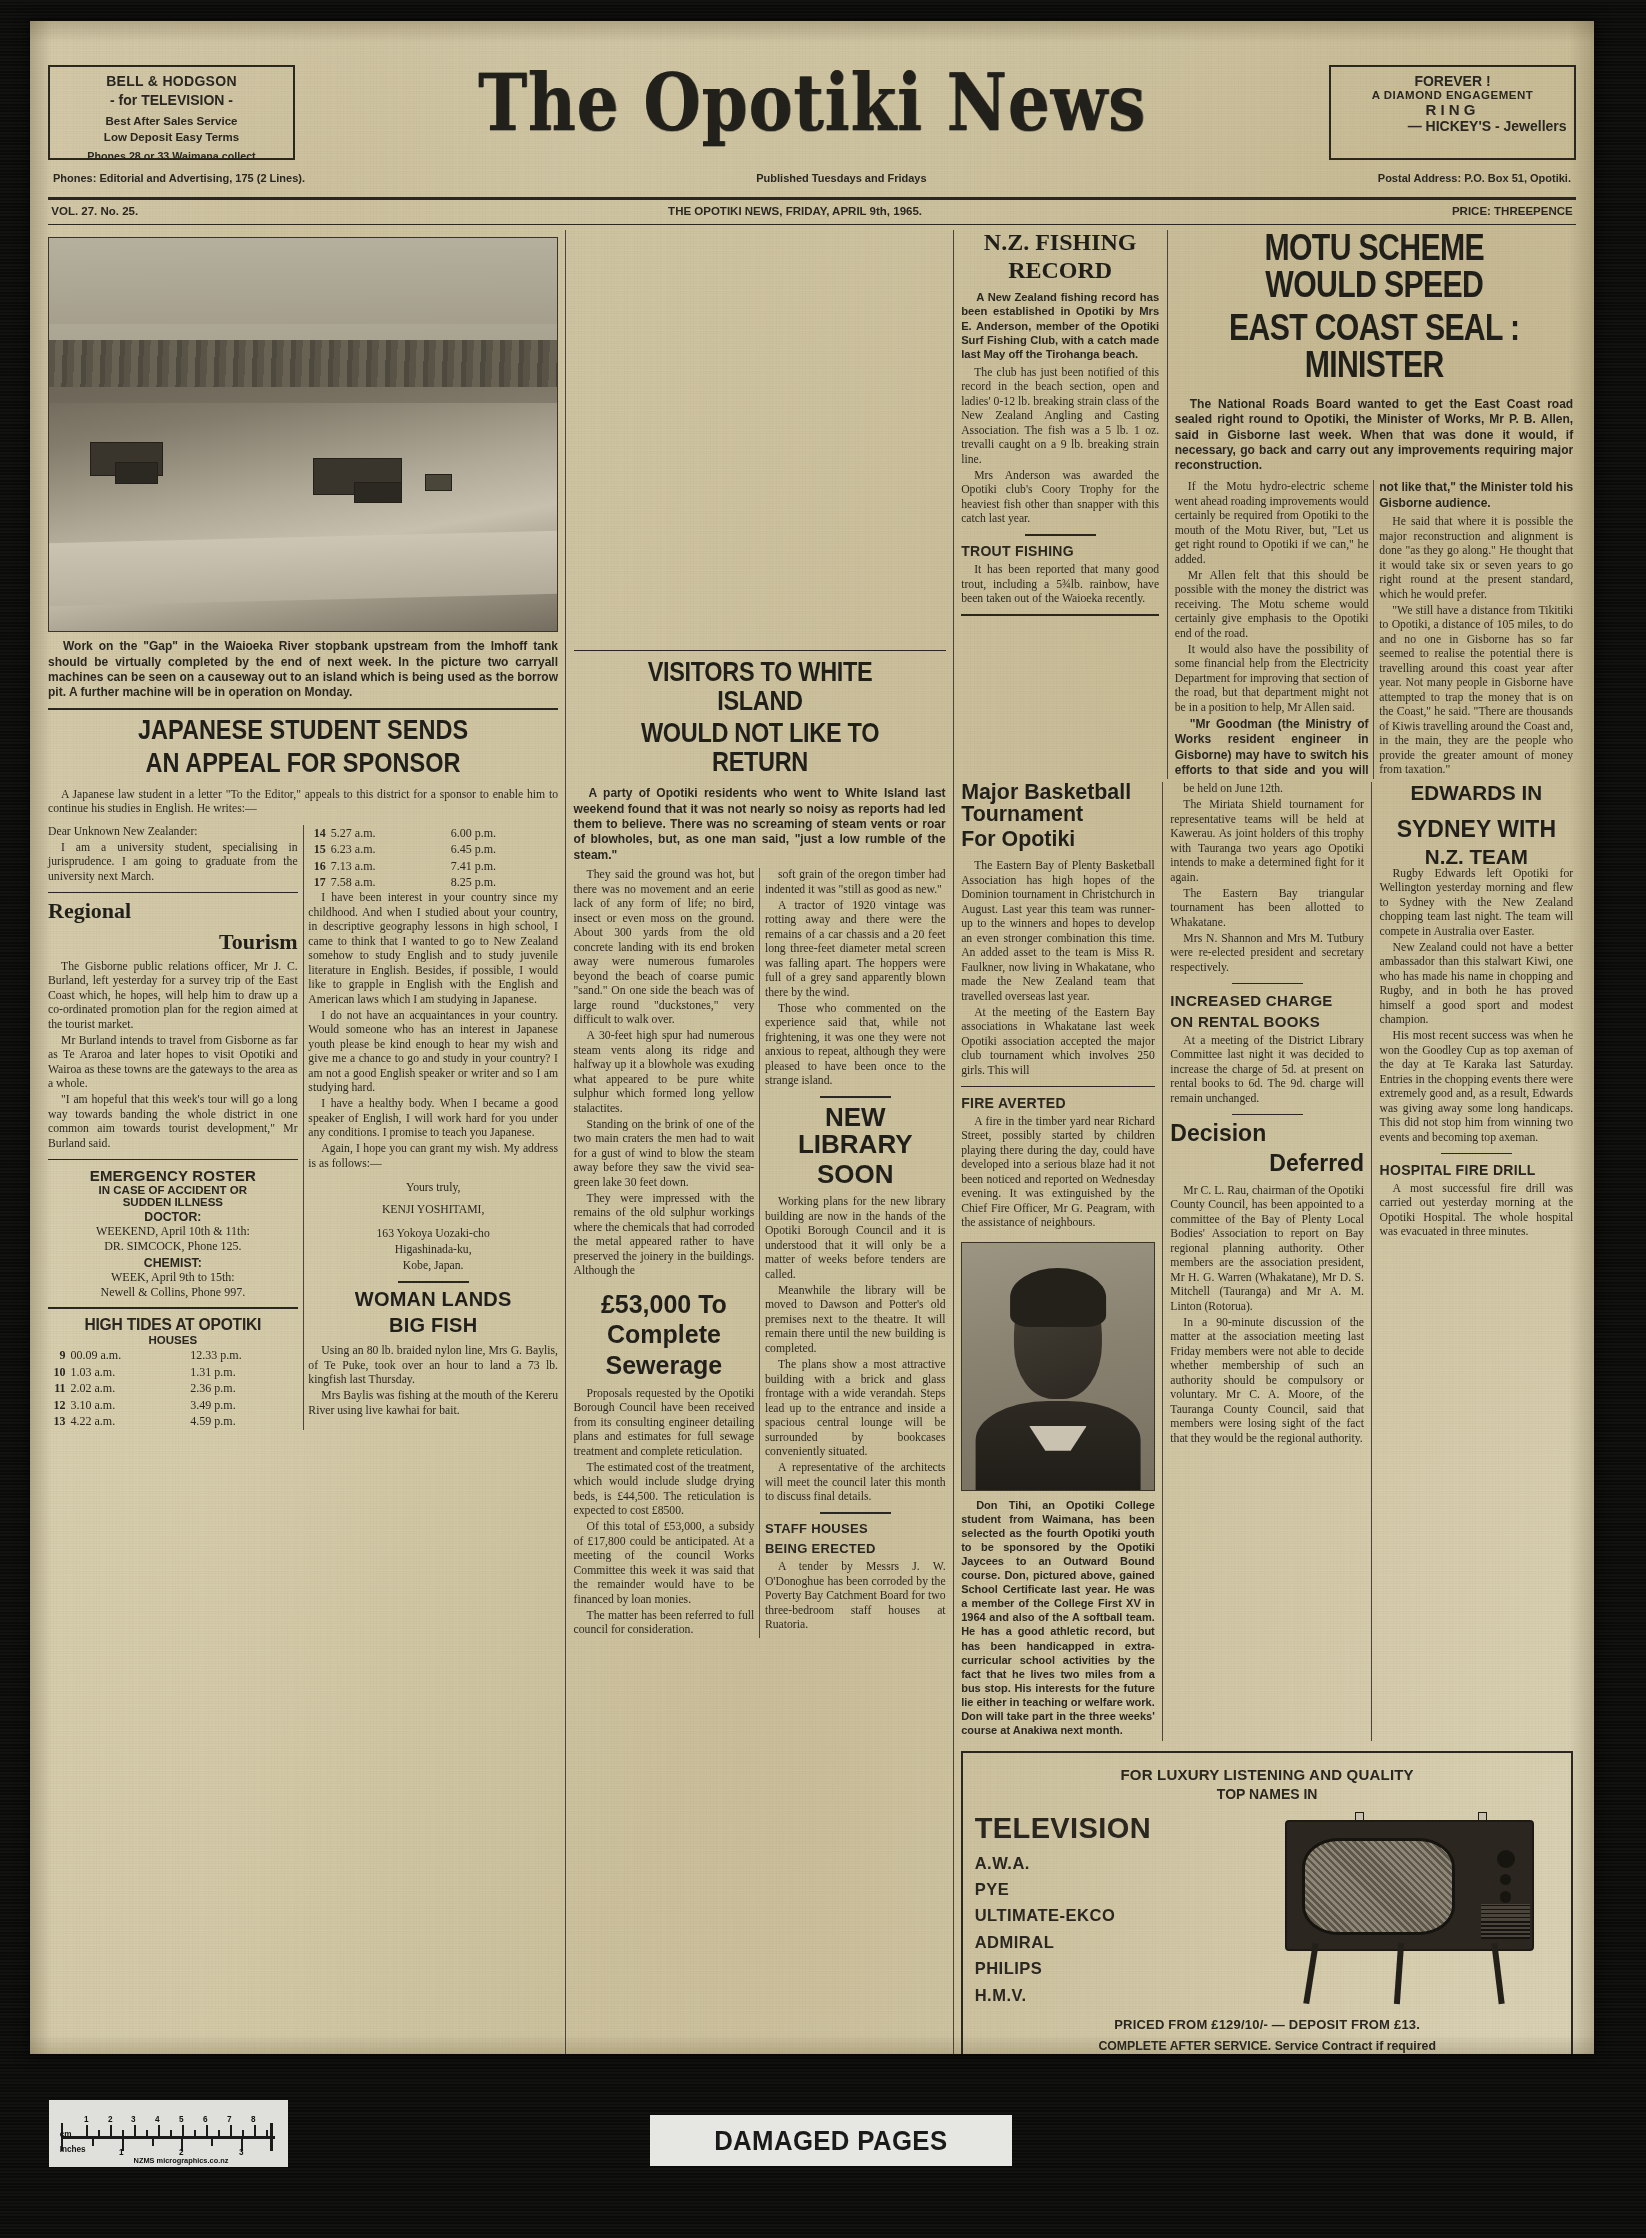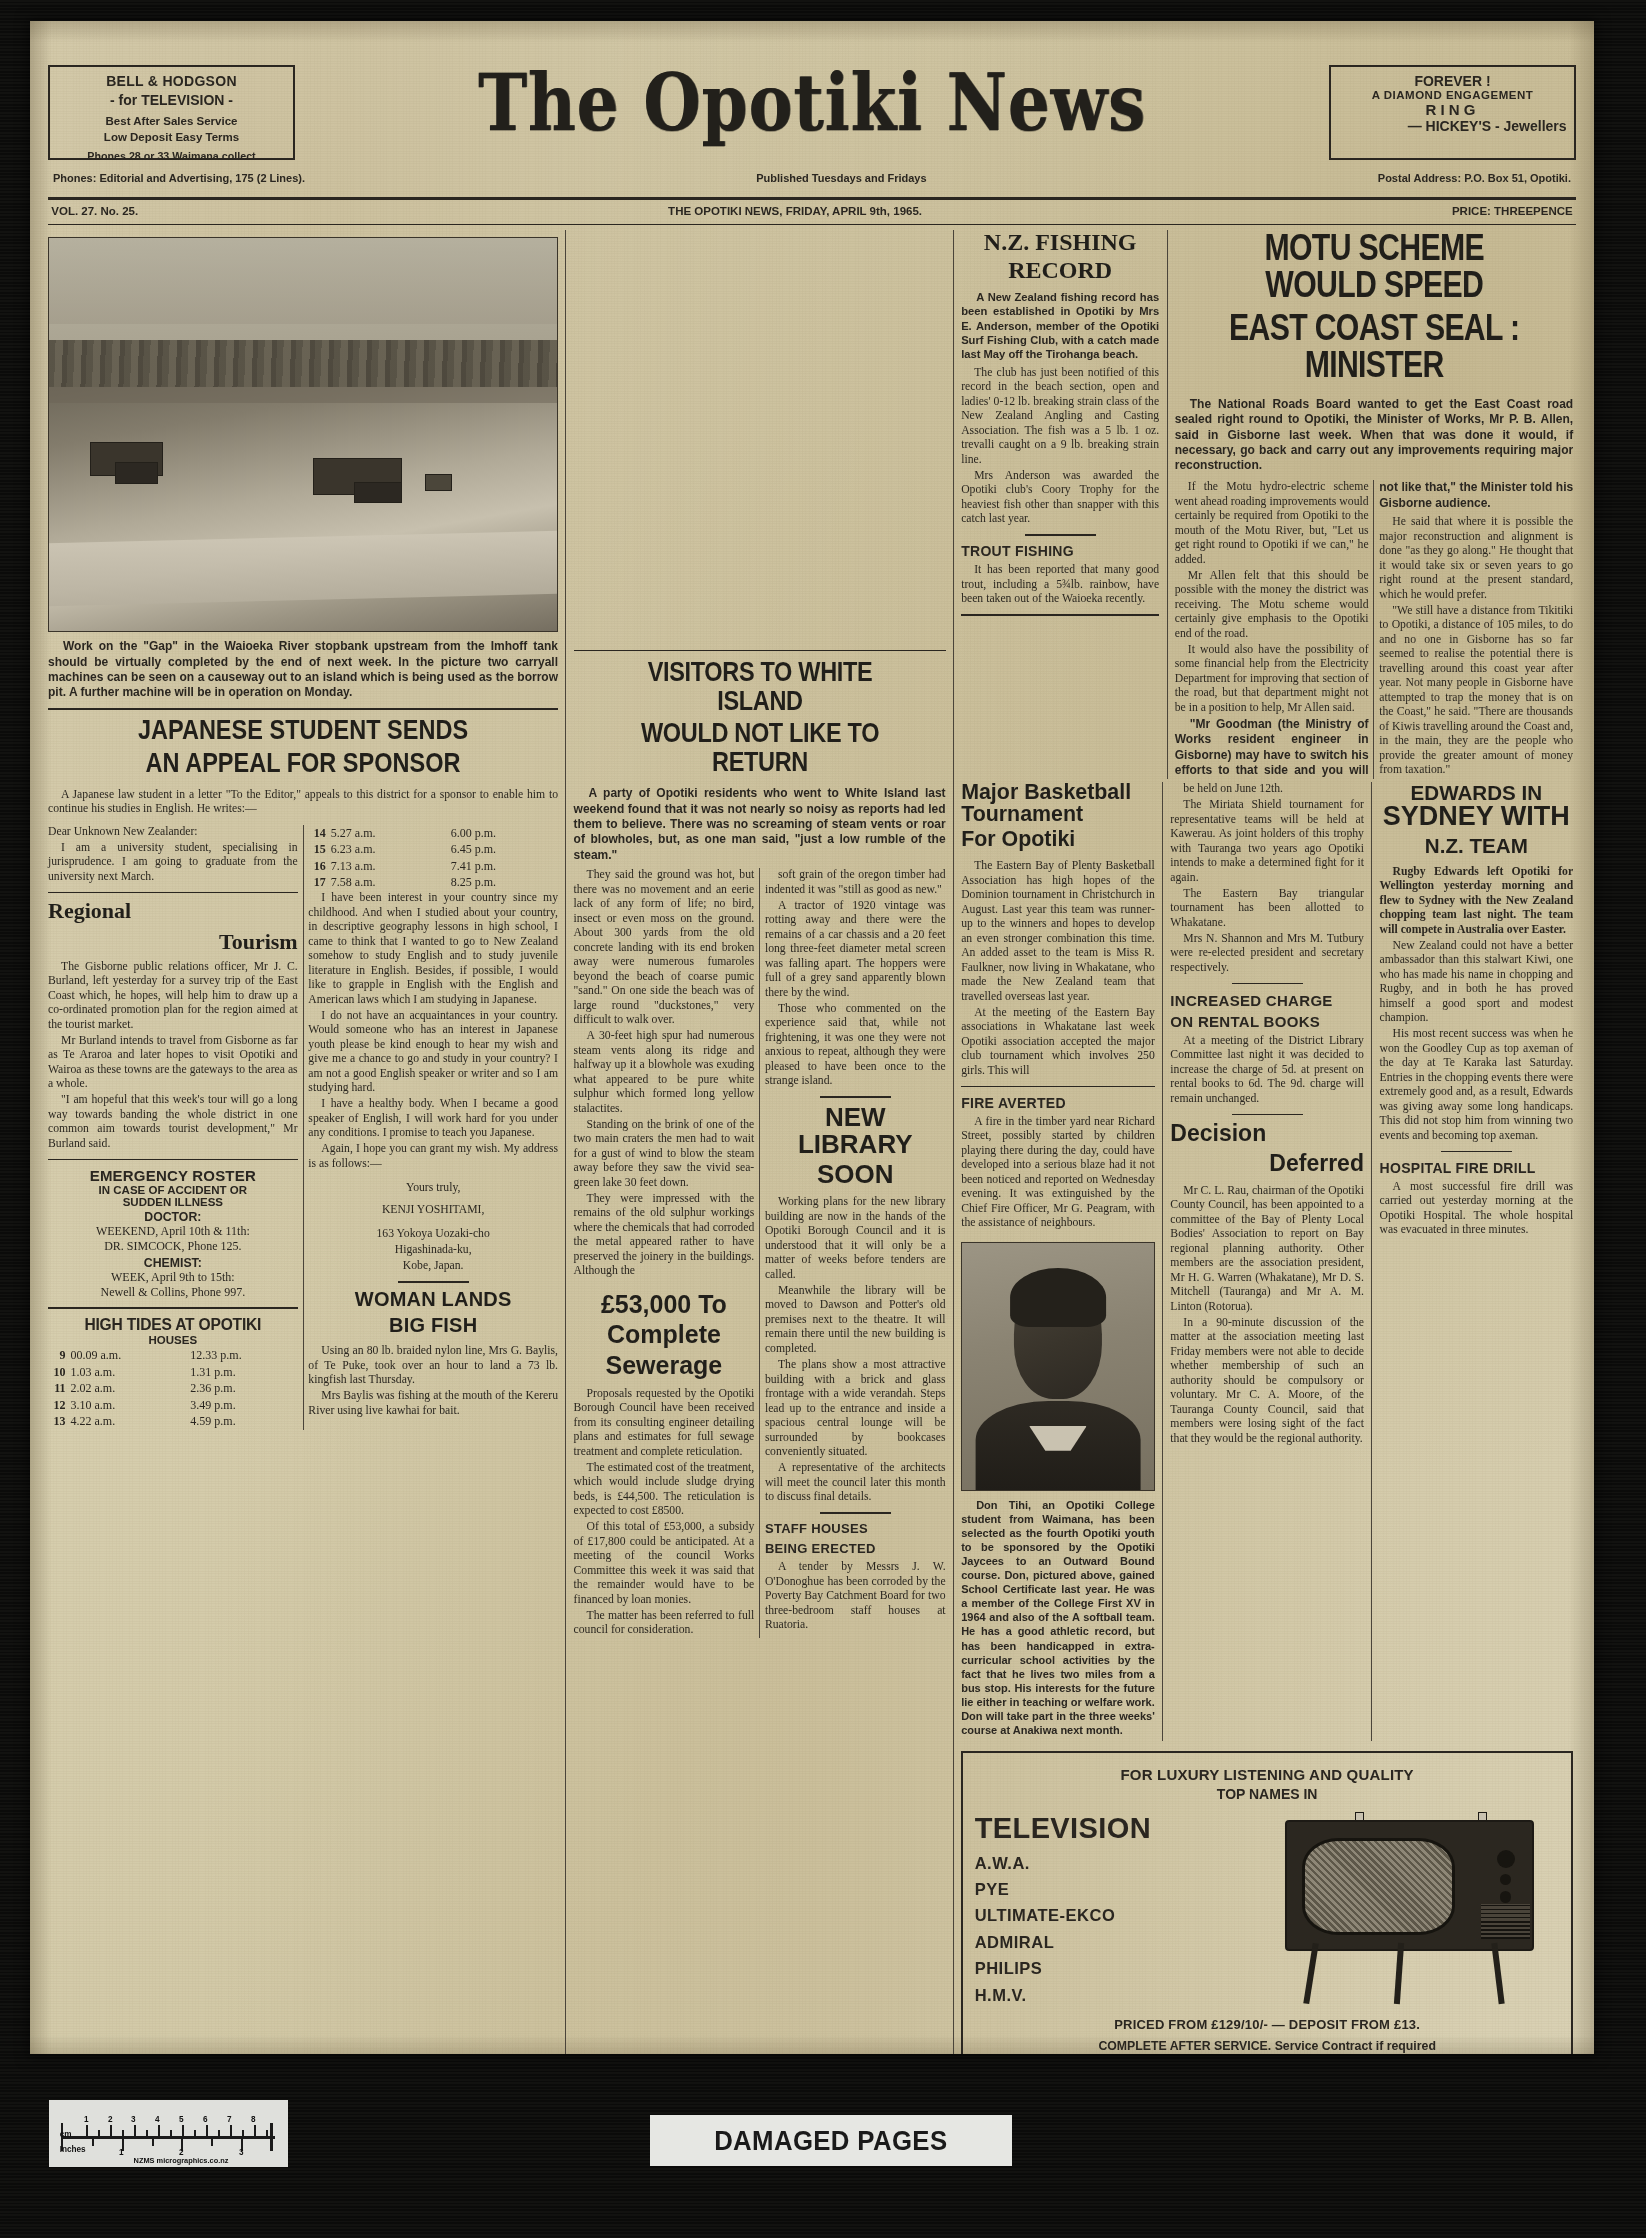--- a/index.html
+++ b/index.html
@@ -457,23 +457,23 @@
             <div class="hl hl-md" style="font-size:23px;text-align:left;">Decision</div>
             <div class="hl hl-md" style="font-size:23px;text-align:right;margin-top:6.6px;">Deferred</div>
             <p class="bodytext" style="margin-top:8.2px;">Mr C. L. Rau, chairman of the Opotiki County Council, has been appointed to a committee of the Bay of Plenty Local Bodies' Association to report on Bay regional planning authority. Other members are the association president, Mr H. G. Warren (Whakatane), Mr D. S. Mitchell (Tauranga) and Mr A. M. Linton (Rotorua).</p>
             <p class="bodytext">In a 90-minute discussion of the matter at the association meeting last Friday members were not able to decide whether membership of such an authority should be compulsory or voluntary. Mr C. A. Moore, of the Tauranga County Council, said that members were losing sight of the fact that they would be the regional authority.</p>
           </div>
 
           <div class="colrule"></div>
 
           <div style="width:198px;">
             <div class="hl hl-md" style="font-size:20.6px;">EDWARDS IN</div>
-            <div class="hl hl-md" style="font-size:27px;margin-top:0;">SYDNEY  WITH</div>
+            <div class="hl hl-md" style="font-size:23px;margin-top:15px;">SYDNEY  WITH</div>
             <div class="hl hl-md" style="font-size:20.6px;margin-top:4.1px;">N.Z.  TEAM</div>
-            <p class="bodytext" style="margin-top:9px;font-weight:bold;">Rugby Edwards left Opotiki for Wellington yesterday morning and flew to Sydney with the New Zealand chopping team last night. The team will compete in Australia over Easter.</p>
+            <p class="bodytext" style="">Rugby Edwards left Opotiki for Wellington yesterday morning and flew to Sydney with the New Zealand chopping team last night. The team will compete in Australia over Easter.</p>
             <p class="bodytext">New Zealand could not have a better ambassador than this stalwart Kiwi, one who has made his name in chopping and Rugby, and in both he has proved himself a good sport and modest champion.</p>
             <p class="bodytext">His most recent success was when he won the Goodley Cup as top axeman of the day at Te Karaka last Saturday. Entries in the chopping events there were extremely good and, as a result, Edwards was giving away some long handicaps. This did not stop him from winning two events and becoming top axeman.</p>
 
             <div class="hr-short"></div>
             <div class="subhead" style="font-size:14px;">HOSPITAL FIRE DRILL</div>
             <p class="bodytext">A most successful fire drill was carried out yesterday morning at the Opotiki Hospital. The whole hospital was evacuated in three minutes.</p>
           </div>
         </div>
 
         <div class="tvad">

